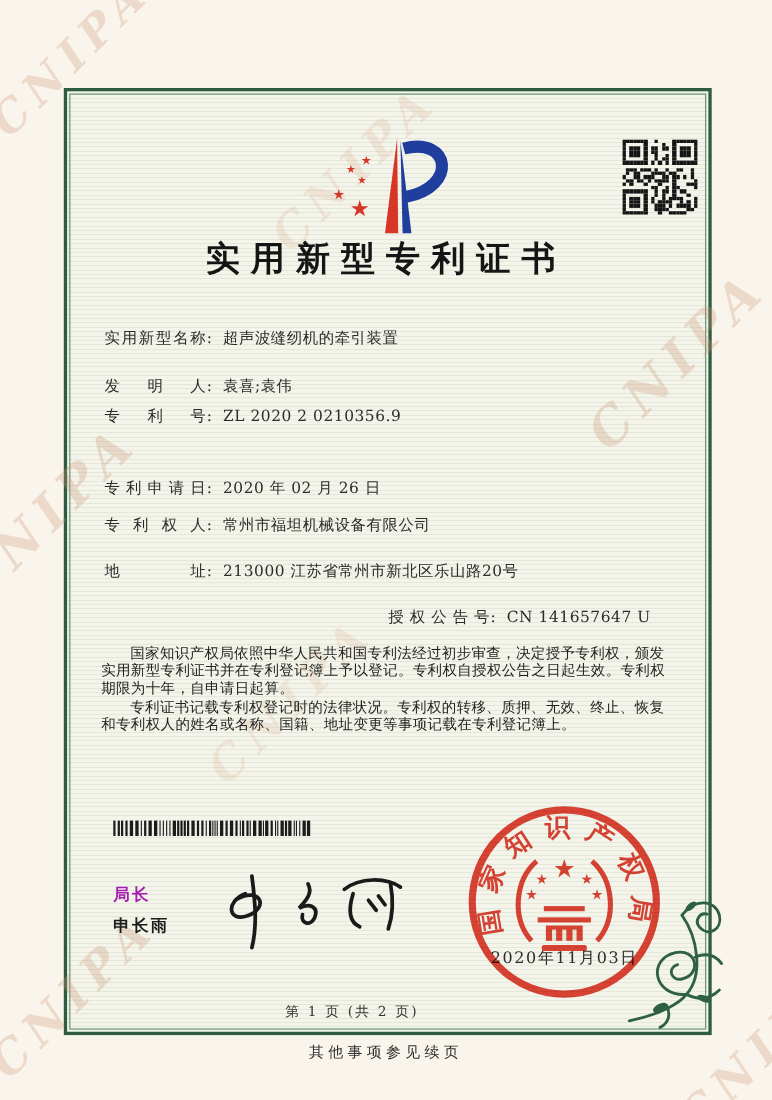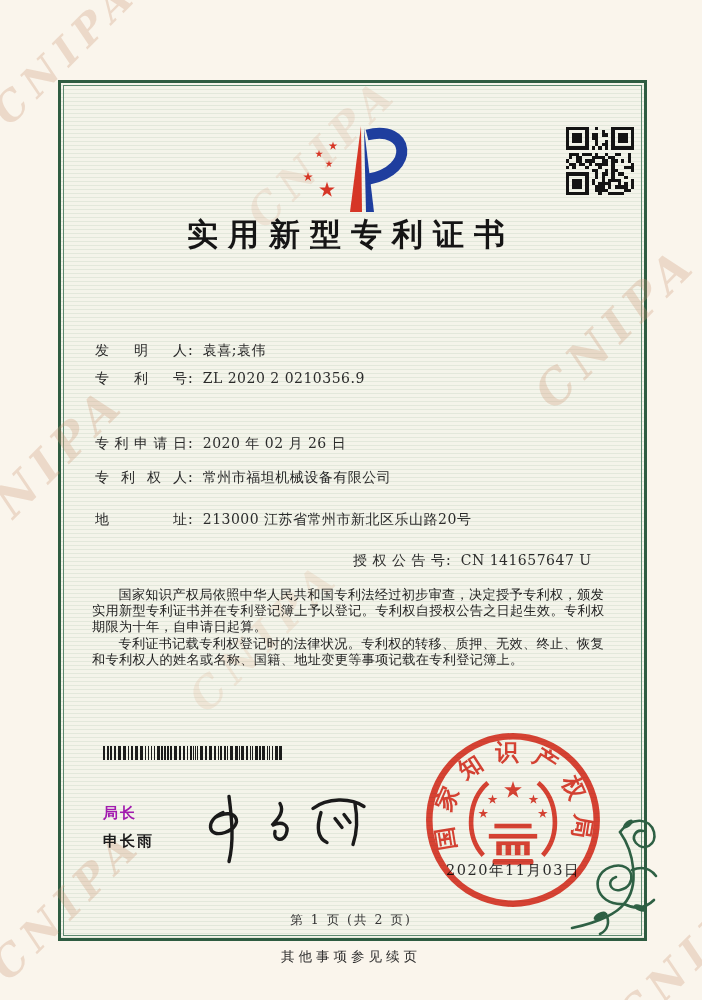--- a/index.html
+++ b/index.html
@@ -54,21 +54,21 @@
   .signer-title{left:103px;top:804px;font-size:15px;font-weight:700;color:#a21caf;letter-spacing:2px;}
   .signer-name{left:103px;top:832px;font-size:15px;font-weight:700;color:#1c1c1c;letter-spacing:2px;}
   .signature{left:185px;top:788px;width:220px;height:88px;}
 
   .seal-date{left:424px;top:861px;width:178px;text-align:center;font-size:14.5px;color:#2a2a2a;
              letter-spacing:1.5px;z-index:4;}
   .seal{left:420px;top:727px;width:186px;height:186px;z-index:5;mix-blend-mode:multiply;opacity:0.92;}
 
   .ornament{left:566px;top:810px;width:100px;height:128px;z-index:5;}
 
-  .page-footer{left:0;top:912px;width:702px;text-align:center;font-size:12.5px;color:#333;letter-spacing:2px;}
+  .page-footer{left:0;top:912px;width:640px;text-align:center;font-size:12.5px;color:#333;letter-spacing:2px;}
   .continuation{left:0;top:948px;width:702px;text-align:center;font-size:13.5px;color:#2d2d2d;letter-spacing:4px;}
 </style>
 </head>
 <body>
 
 <div class="page">
 
   <div class="wm wm1">CNIPA</div>
   <div class="wm wm2">CNIPA</div>
   <div class="wm wm3">CNIPA</div>
@@ -533,20 +533,23 @@
       <div class="on"></div>
       <div class="on"></div>
       <div class="on"></div>
       <div></div>
       <div></div>
       <div></div>
     </div>
 
   <div class="abs page-title">实用新型专利证书</div>
 
+  <div class="abs frow r0">
+    <span class="flabel">实用新型名称</span><span class="fcolon">:</span><span class="fvalue">超声波缝纫机的牵引装置</span>
+  </div>
   <div class="abs frow r1">
     <span class="flabel">发明人</span><span class="fcolon">:</span><span class="fvalue">袁喜;袁伟</span>
   </div>
   <div class="abs frow r2">
     <span class="flabel">专利号</span><span class="fcolon">:</span><span class="fvalue">ZL 2020 2 0210356.9</span>
   </div>
   <div class="abs frow r3">
     <span class="flabel">专利申请日</span><span class="fcolon">:</span><span class="fvalue">2020 年 02 月 26 日</span>
   </div>
   <div class="abs frow r4">

